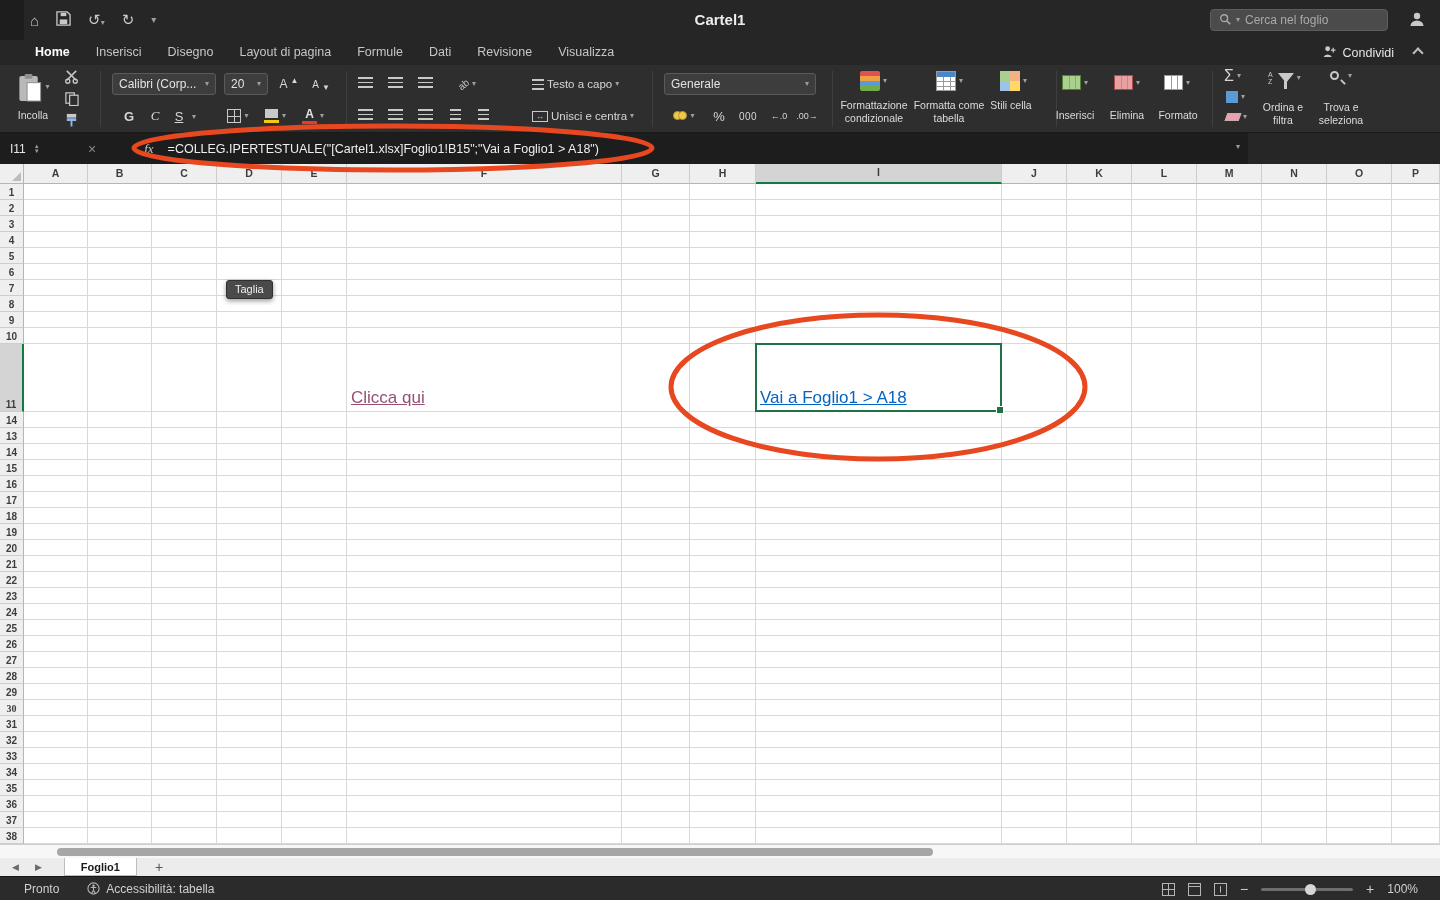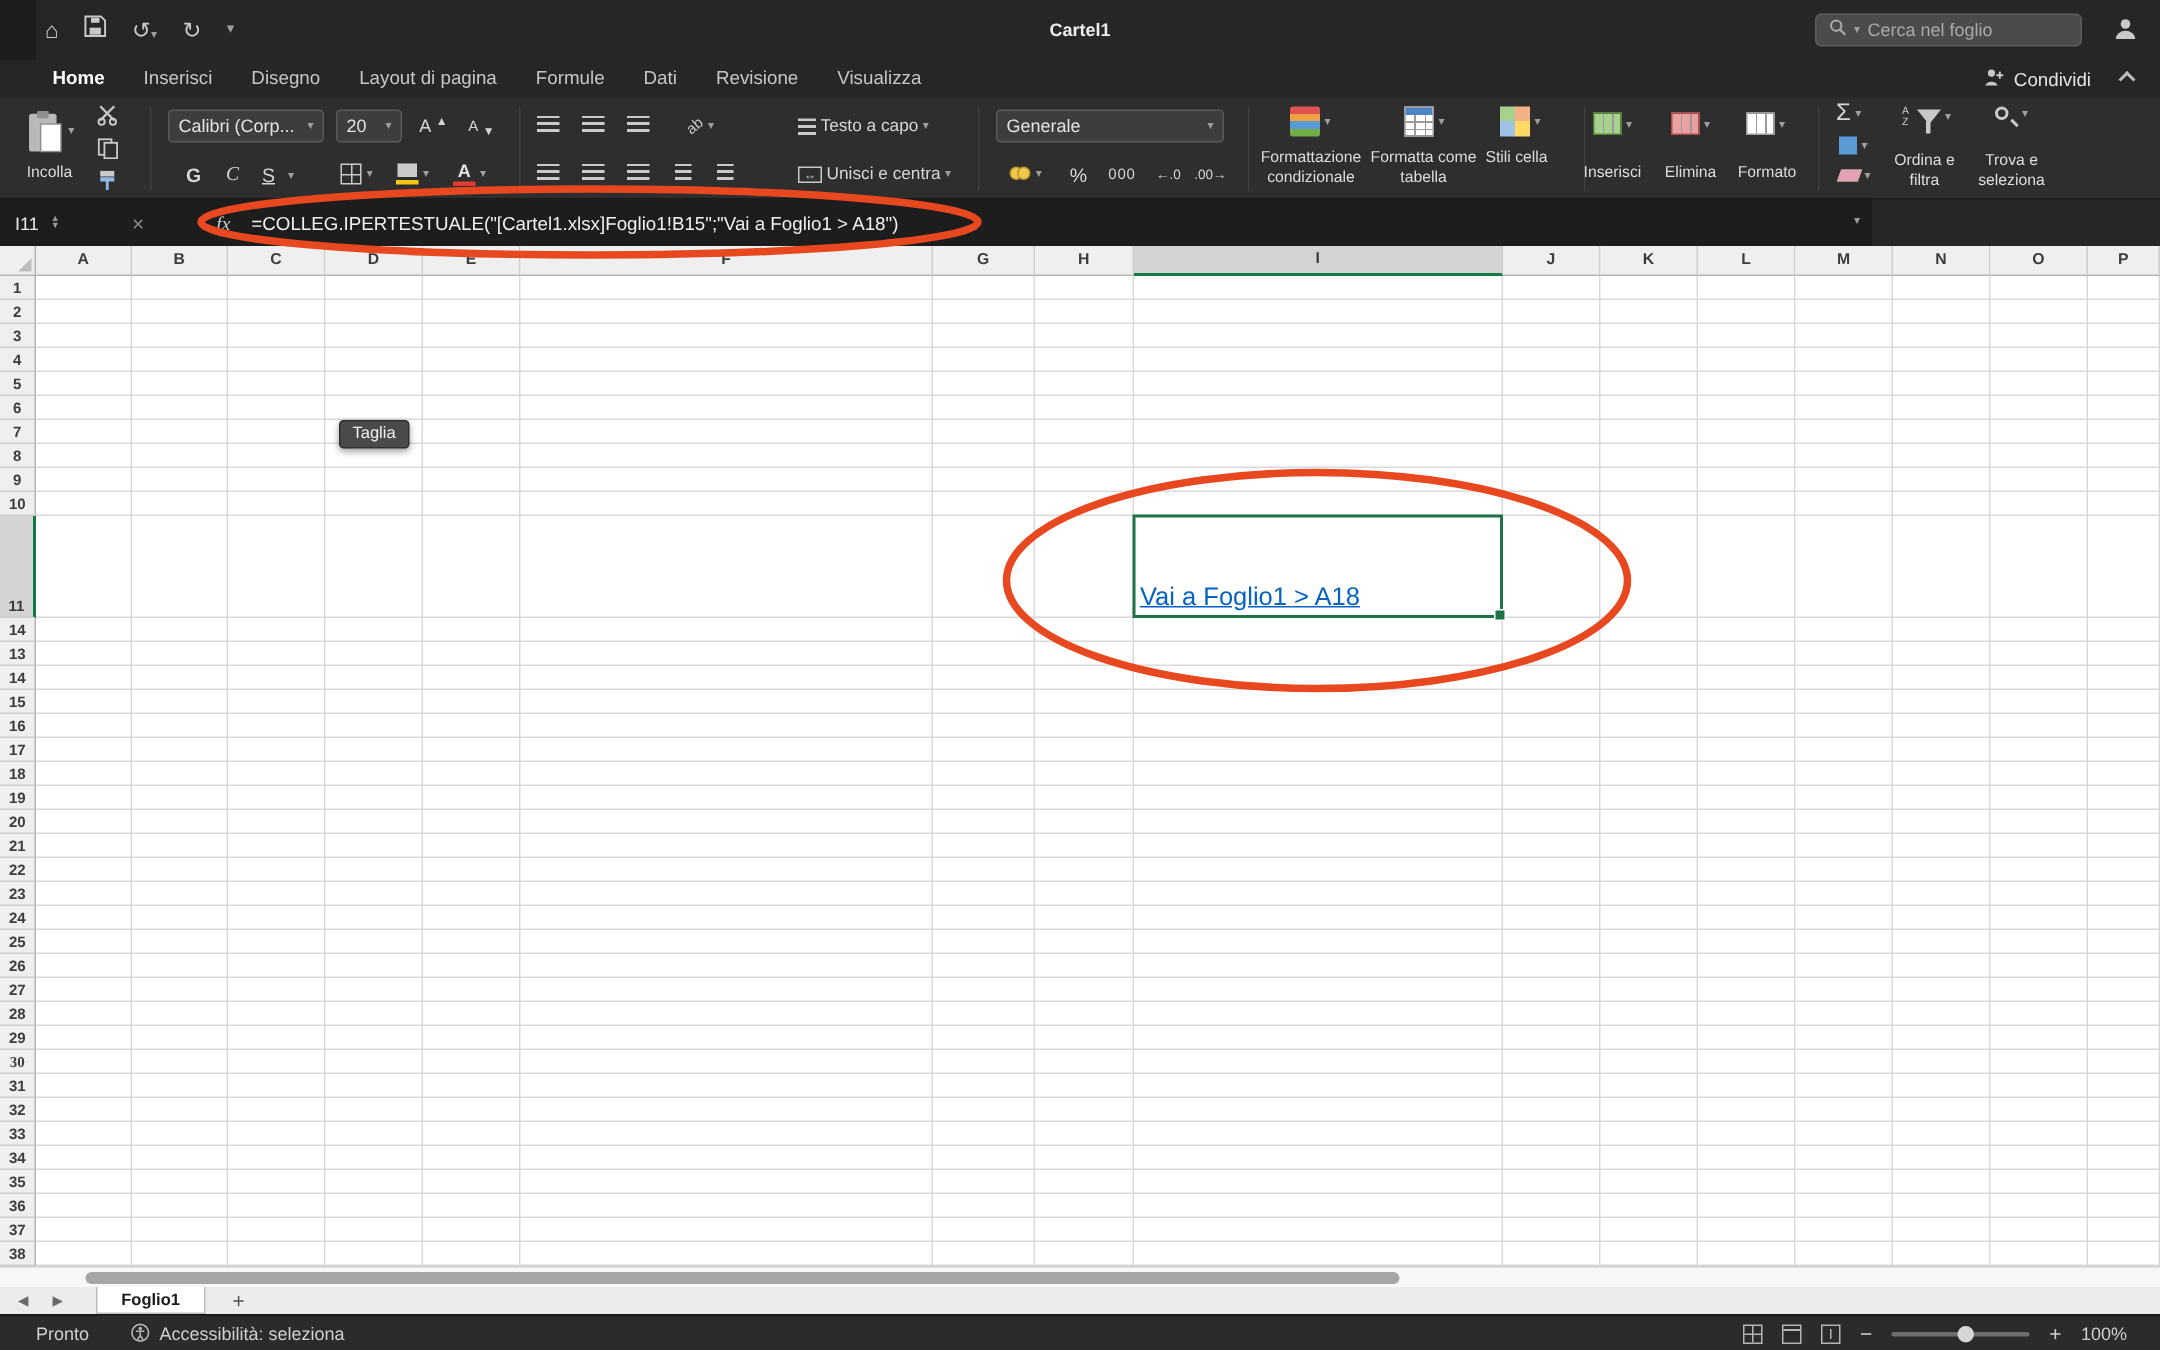--- a/index.html
+++ b/index.html
@@ -6,21 +6,21 @@
 html,body{width:1440px;height:900px;overflow:hidden;background:#262626;
   font-family:"Liberation Sans","DejaVu Sans",sans-serif}
 #app{position:relative;width:1440px;height:900px}
 .dd{font-size:8px;color:#9e9e9e;line-height:1}
 
 #titlebar{position:absolute;left:0;top:0;width:1440px;height:40px;background:#262626}
 #left-notch{position:absolute;left:0;top:0;width:24px;height:40px;background:#1d1d1d}
 #qat{position:absolute;left:30px;top:0;height:40px;display:flex;align-items:center;gap:17px}
 #qat .g{font-size:15px;color:#c9c9c9}
 #title-text{position:absolute;left:50%;top:0;transform:translateX(-50%);height:40px;line-height:40px;
-  color:#ececec;font-size:12px;font-weight:bold}
+  color:#ececec;font-size:15px;font-weight:bold}
 #searchbox{position:absolute;right:52px;top:9px;width:178px;height:22px;background:#4b4b4b;
   border:1px solid #5d5d5d;border-radius:4px;display:flex;align-items:center;padding:0 8px;gap:5px}
 #searchbox .ph{color:#a9a9a9;font-size:12px;white-space:nowrap;overflow:hidden}
 #account-icon{position:absolute;right:14px;top:10px}
 
 #tabrow{position:absolute;left:0;top:40px;width:1440px;height:25px;background:#262626;
   display:flex;align-items:center;padding-left:22px}
 .tab{padding:0 13px;font-size:12.5px;color:#c6c6c6;height:25px;line-height:25px;white-space:nowrap}
 .tab.active{color:#fff;font-weight:bold}
 #share{position:absolute;right:46px;top:40px;height:25px;display:flex;align-items:center;gap:6px;
@@ -496,20 +496,23 @@
         <div class="hline" style="top: 515px;"></div>
         <div class="hline" style="top: 531px;"></div>
         <div class="hline" style="top: 547px;"></div>
         <div class="hline" style="top: 563px;"></div>
         <div class="hline" style="top: 579px;"></div>
         <div class="hline" style="top: 595px;"></div>
         <div class="hline" style="top: 611px;"></div>
         <div class="hline" style="top: 627px;"></div>
         <div class="hline" style="top: 643px;"></div>
         <div class="hline" style="top: 659px;"></div>
+        <div class="cell-link" style="left: 323px; top: 160px; width: 275px; height: 68px;">
+          <span style="color: rgb(149, 79, 114);">Clicca qui</span>
+        </div>
         <div class="cell-link" style="left: 732px; top: 160px; width: 246px; height: 68px;">
           <span style="color: rgb(5, 99, 193);">Vai a Foglio1 &gt; A18</span>
         </div>
       </div>
   </div>
 
   <div id="hscroll">
     <div id="hthumb"></div>
   </div>
 
@@ -521,21 +524,21 @@
   </div>
 
   <div id="statusbar">
     <span id="sb-ready">Pronto</span>
     <span id="sb-access">
       <svg width="13" height="13" viewBox="0 0 14 14">
           <circle cx="7" cy="7" r="6" fill="none" stroke="#b4b4b4" stroke-width="1.2"></circle>
           <circle cx="7" cy="4" r="1.3" fill="#b4b4b4"></circle>
           <path d="M4 6 h6 M7 6 v4 M7 9 l-2 3 M7 9 l2 3" stroke="#b4b4b4" stroke-width="1.1" fill="none"></path>
         </svg>
-      <span>Accessibilità: seleziona</span>
+      <span>Accessibilità: tabella</span>
     </span>
     <div id="sb-right">
       <span class="sbicon" id="sb-grid"></span>
       <span class="sbicon" id="sb-page"></span>
       <span class="sbicon" id="sb-break"></span>
       <span class="pm">−</span>
       <span id="zoom-track">
           <span id="zoom-thumb"></span>
         </span>
       <span class="pm">+</span>

